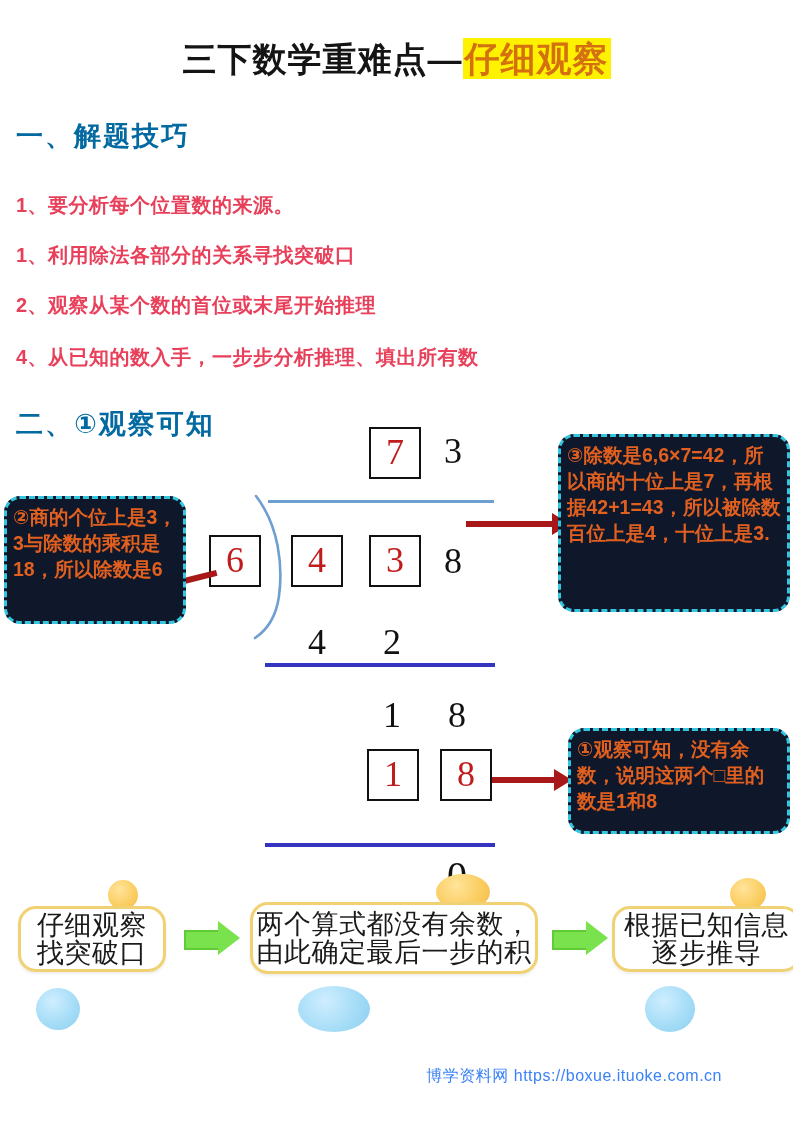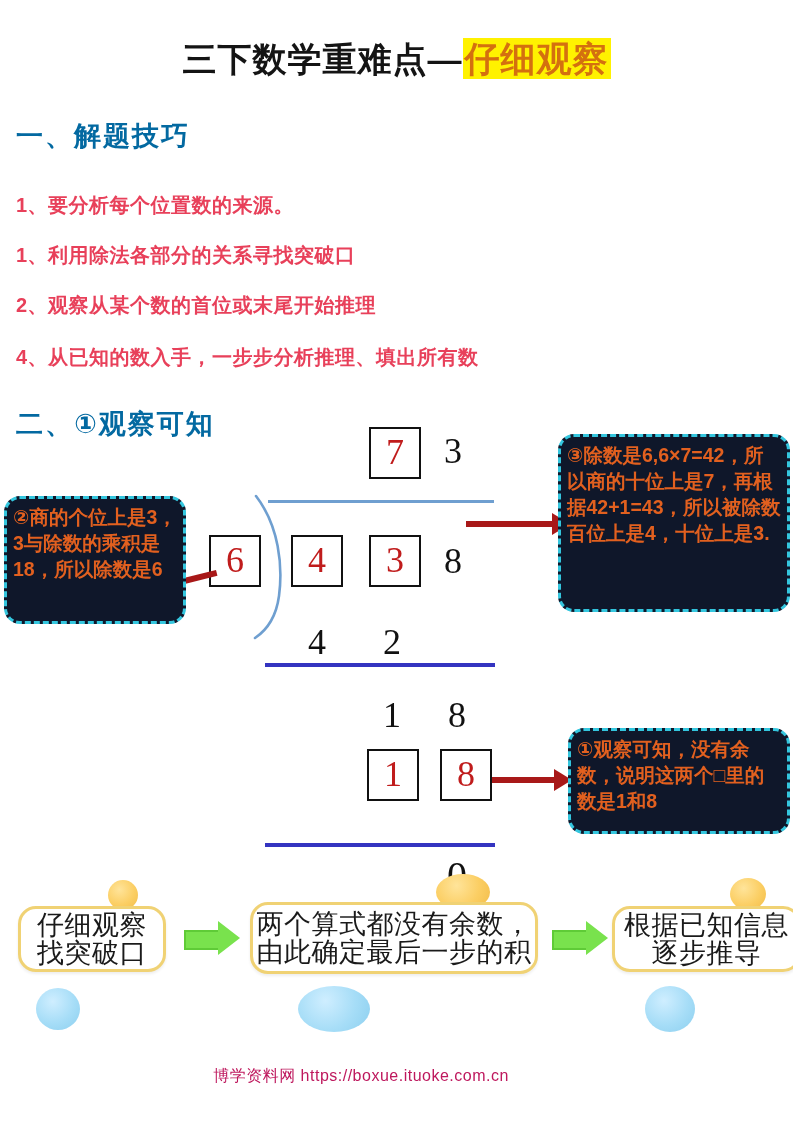--- a/index.html
+++ b/index.html
@@ -205,23 +205,23 @@
     border-left: 22px solid #79e24d;
     top: -9px;
   }
 
   
   .footer {
     position: absolute;
     top: 1066px;
     left: 0;
     width: 722px;
-    text-align: center;
+    text-align: right;
     font-size: 16px;
-    color: #be185d;
+    color: #3b82f6;
     letter-spacing: 0.5px;
   }
 </style>
 </head>
 <body>
 
 <div class="title-row">
   <span class="title-main">三下数学重难点—</span><span class="title-hl">仔细观察</span>
 </div>
 

